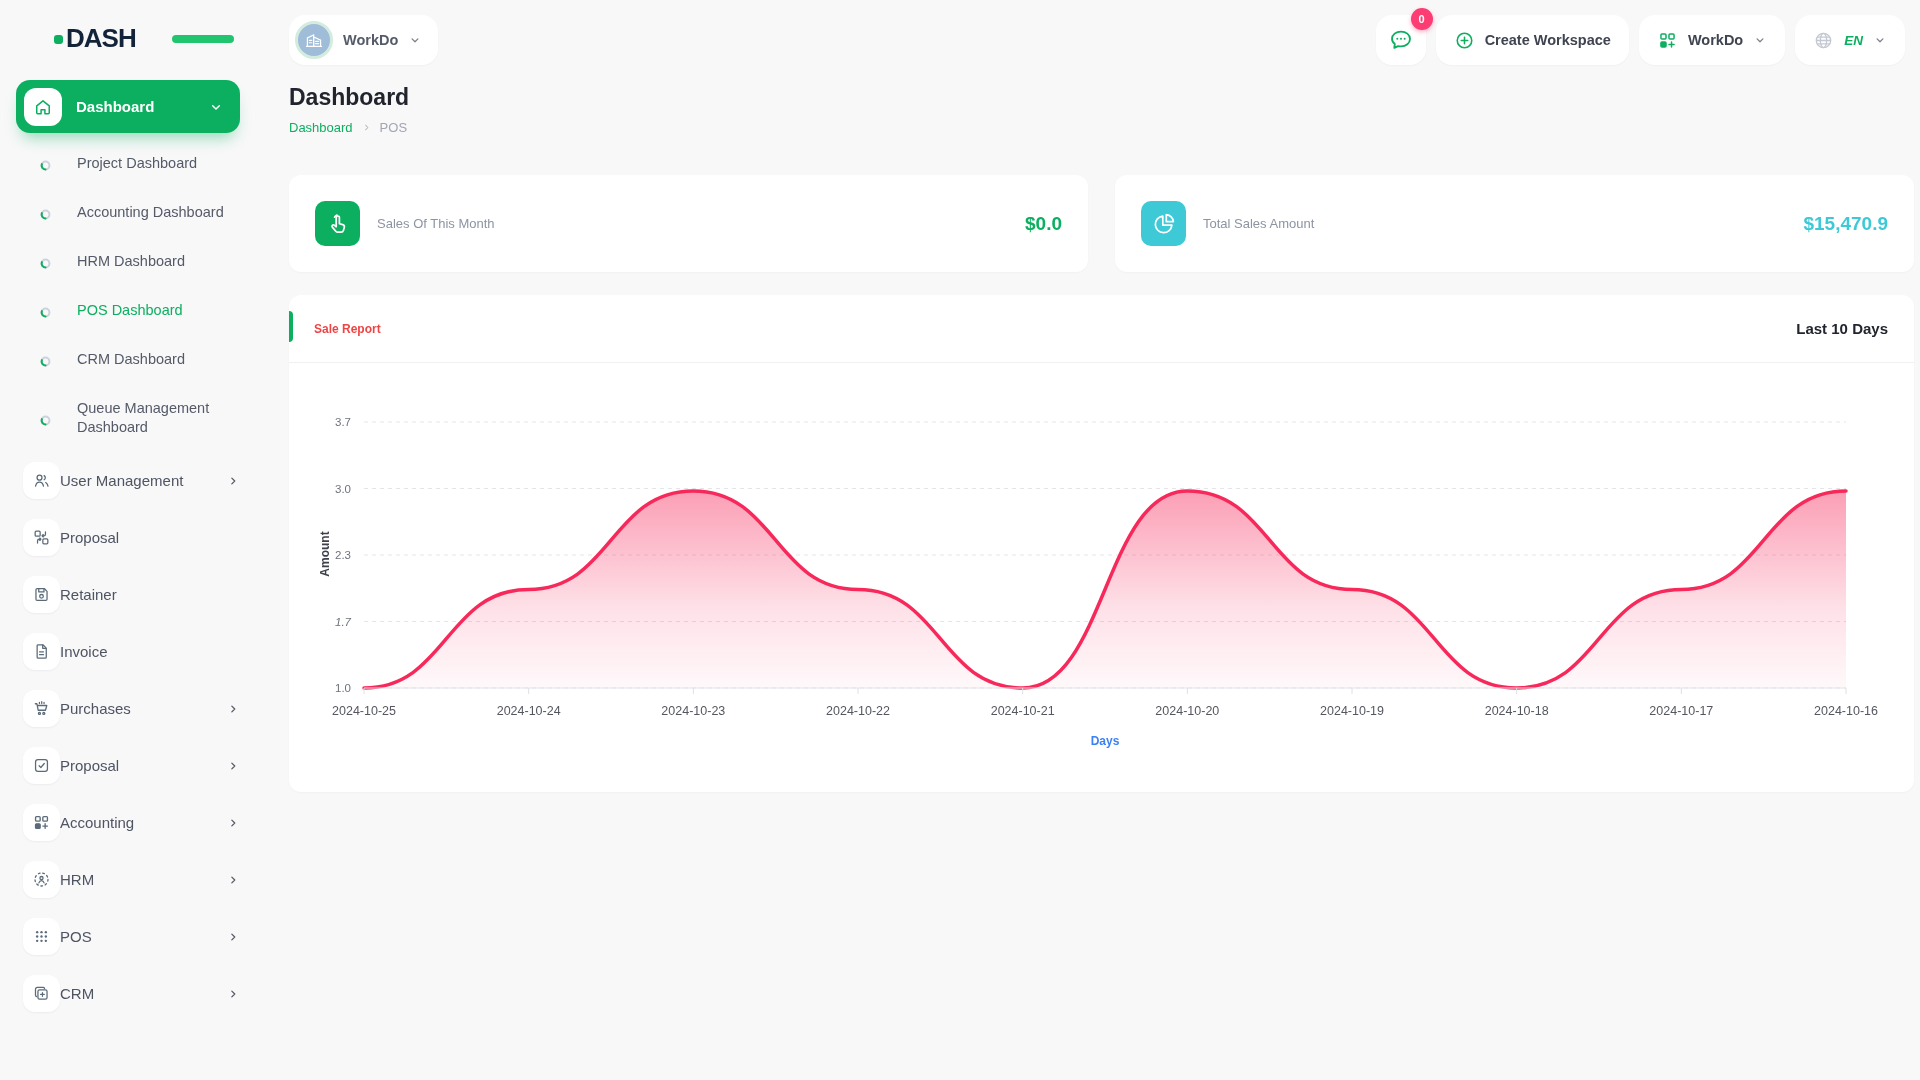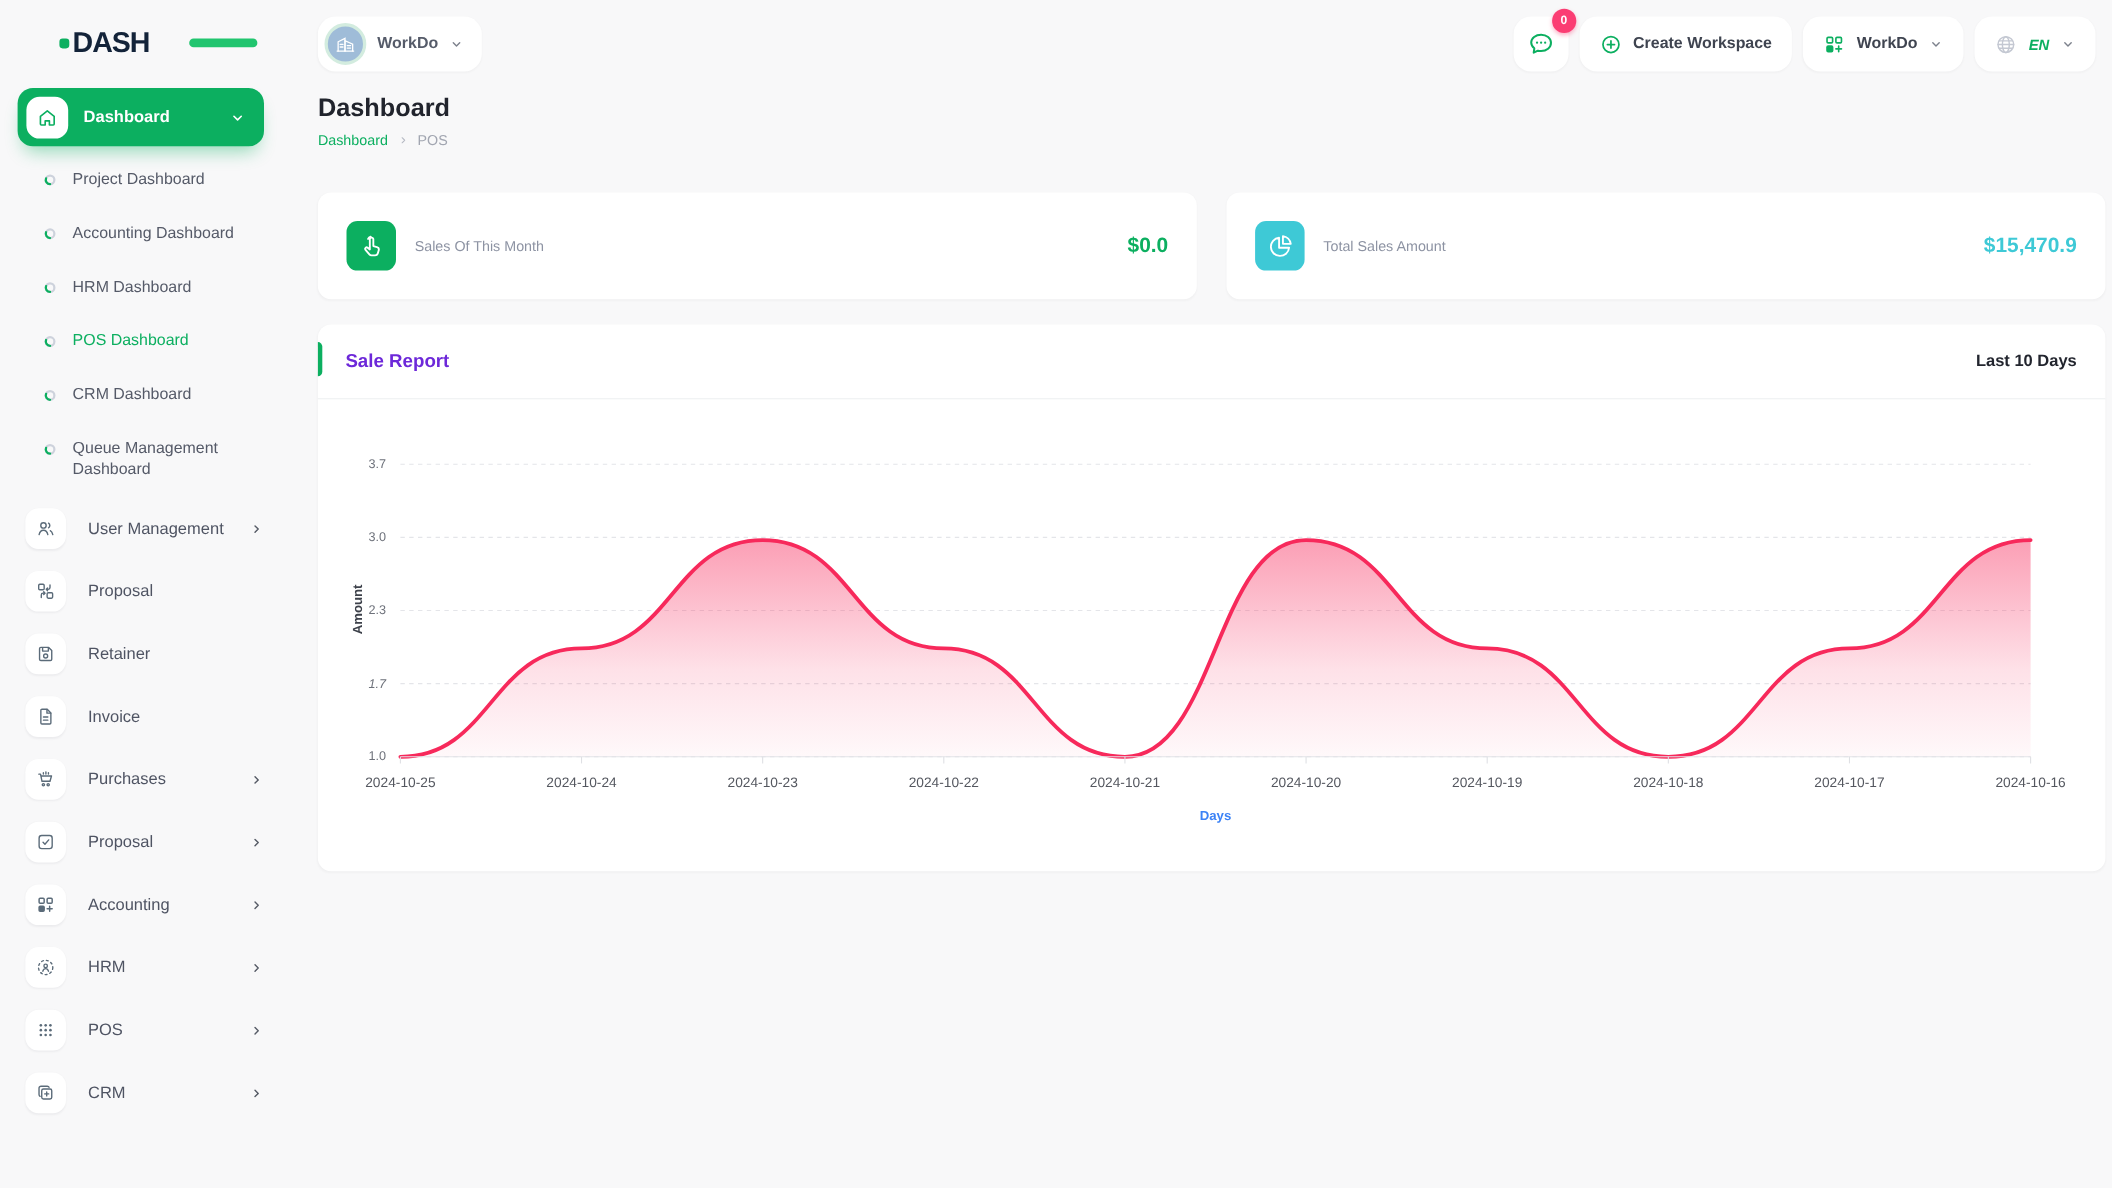--- a/index.html
+++ b/index.html
@@ -24,29 +24,29 @@
     display:flex; align-items:center; gap:14px; padding:0 16px 0 8px; cursor:pointer;
     box-shadow:0 10px 16px -6px rgba(12,175,96,.45); }
   .active-pill .icon-box { width:38px; height:38px; background:#fff; border-radius:12px;
     display:flex; align-items:center; justify-content:center; color:#0CAF60; }
   .active-pill .icon-box svg { width:20px; height:20px; }
   .active-pill .pill-label { color:#fff; font-size:15px; font-weight:700; }
   .active-pill .pill-chev { margin-left:auto; color:#fff; }
   .active-pill .pill-chev svg { width:16px; height:16px; }
 
   .sub-list { list-style:none; padding-top:6px; width:224px; }
-  .sub-item { display:flex; align-items:flex-start; gap:15px; padding:15px 0 15px 24px;
+  .sub-item { display:flex; align-items:center; gap:26px; padding:15px 0 15px 24px;
     font-size:14.5px; color:#555a68; cursor:pointer; line-height:19px; }
   .sub-item .dot { flex:0 0 auto; margin-top:4px; }
   .sub-item .dot svg { width:11px; height:11px; }
   .sub-item.active .sub-lbl { color:#0CAF60; }
   .sub-lbl { max-width:152px; }
 
   .menu-list { list-style:none; width:230px; }
-  .menu-item { display:flex; align-items:center; gap:20px; height:57px; padding-left:7px;
+  .menu-item { display:flex; align-items:center; gap:0; height:57px; padding-left:7px;
     font-size:15px; color:#4f5463; font-weight:500; cursor:pointer; }
   .mi-box { width:37px; height:37px; background:#fff; border-radius:12px; color:#5b6b79;
     display:flex; align-items:center; justify-content:center; box-shadow:0 1px 2px rgba(16,24,40,.05); }
   .mi-box svg { width:19px; height:19px; }
   .mi-chev { margin-left:auto; margin-right:6px; color:#565b66; }
   .mi-chev svg { width:14px; height:14px; }
 
   
   .main { position:absolute; left:257px; top:0; right:0; height:1080px; padding:0 6px 0 32px; }
 
@@ -84,21 +84,21 @@
   .stat-icon svg { width:24px; height:24px; }
   .stat-label { margin-left:17px; font-size:13px; color:#8d93a3; }
   .stat-value { margin-left:auto; font-size:19px; font-weight:700; }
 
   .report-card { margin-top:23px; background:#fff; border-radius:12px; height:497px; position:relative;
     box-shadow:0 1px 2px rgba(16,24,40,.03); }
   .report-head { height:68px; display:flex; align-items:center; padding:0 26px 0 25px;
     border-bottom:1px solid #eef0f2; position:relative; }
   .accent-bar { position:absolute; left:0; top:16px; width:4px; height:31px; background:#0CAF60;
     border-radius:0 4px 4px 0; }
-  .report-title { font-size:17px; font-weight:700; color:#6d28d9; }
+  .report-title { font-size:12px; font-weight:700; color:#ef4444; }
   .report-range { margin-left:auto; font-size:15px; font-weight:700; color:#22252e; }
 
   .chart-wrap { position:absolute; left:0; right:0; top:68px; bottom:0; }
   .y-tick { position:absolute; left:0; width:62px; text-align:right; font-size:11.5px; color:#6e727b; }
   .x-tick { position:absolute; transform:translateX(-50%); font-size:12.5px; color:#54575f; white-space:nowrap; }
   .axis-y { position:absolute; left:6px; font-size:12px; font-weight:700; color:#3d414a;
     transform:rotate(-90deg); transform-origin:center; width:60px; text-align:center; }
   .axis-x { position:absolute; transform:translateX(-50%); font-size:12px; font-weight:700; color:#3b82f6; }
   .plot-svg { position:absolute; overflow:visible; }
 </style>

